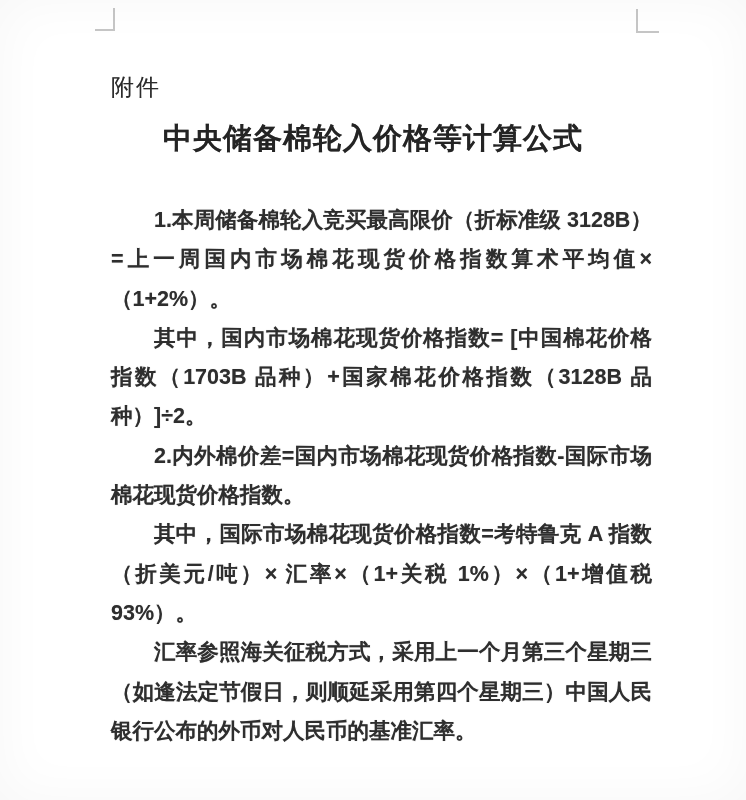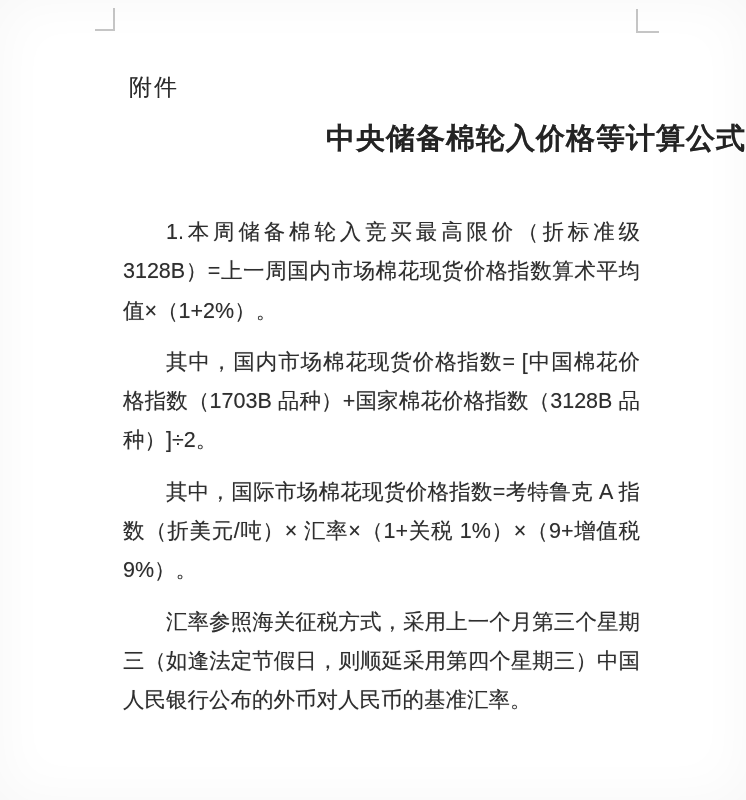--- a/index.html
+++ b/index.html
@@ -45,60 +45,61 @@
     border-left:2px solid var(--mark-color);
     border-bottom:2px solid var(--mark-color);
   }
   .attachment{
     position:absolute;
     left:111px; top:72px;
     font-size:23px;
     letter-spacing:2px;
     color:#2b2b2b;
     text-shadow:0 0 0.6px rgba(40,40,40,0.45);
-    margin-left:18px;
   }
   .title{
     position:absolute;
     left:0; right:0; top:119px;
     margin:0;
-    text-align:right;
+    text-align:center;
     font-size:29px;
     font-weight:700;
     letter-spacing:1px;
     color:#242424;
     text-shadow:0 0 0.6px rgba(30,30,30,0.5);
   }
   .doc-body{
     position:absolute;
     left:111px; top:201px;
     width:541px;
     font-size:21.5px;
     line-height:39.3px;
     text-align:justify;
     text-shadow:0 0 0.7px rgba(45,45,45,0.45);
   }
   .doc-body p{
-    margin:12px;
+    margin:0;
     padding:0;
     text-indent:2em;
+    font-weight:bold;
   }
 </style>
 </head>
 <body>
 
 <div class="page">
 
   <div class="corner corner-tl"></div>
   <div class="corner corner-tr"></div>
 
   <div class="attachment">附件</div>
 
   <h1 class="title">中央储备棉轮入价格等计算公式</h1>
 
   <div class="doc-body">
     <p>1.本周储备棉轮入竞买最高限价（折标准级 3128B）=上一周国内市场棉花现货价格指数算术平均值×（1+2%）。</p>
     <p>其中，国内市场棉花现货价格指数= [中国棉花价格指数（1703B 品种）+国家棉花价格指数（3128B 品种）]÷2。</p>
-    <p>其中，国际市场棉花现货价格指数=考特鲁克 A 指数（折美元/吨）× 汇率×（1+关税 1%）×（9+增值税 9%）。</p>
+    <p>2.内外棉价差=国内市场棉花现货价格指数-国际市场棉花现货价格指数。</p>
+    <p>其中，国际市场棉花现货价格指数=考特鲁克 A 指数（折美元/吨）× 汇率×（1+关税 1%）×（1+增值税 93%）。</p>
     <p>汇率参照海关征税方式，采用上一个月第三个星期三（如逢法定节假日，则顺延采用第四个星期三）中国人民银行公布的外币对人民币的基准汇率。</p>
   </div>
 
 </div>
 
 </body></html>

